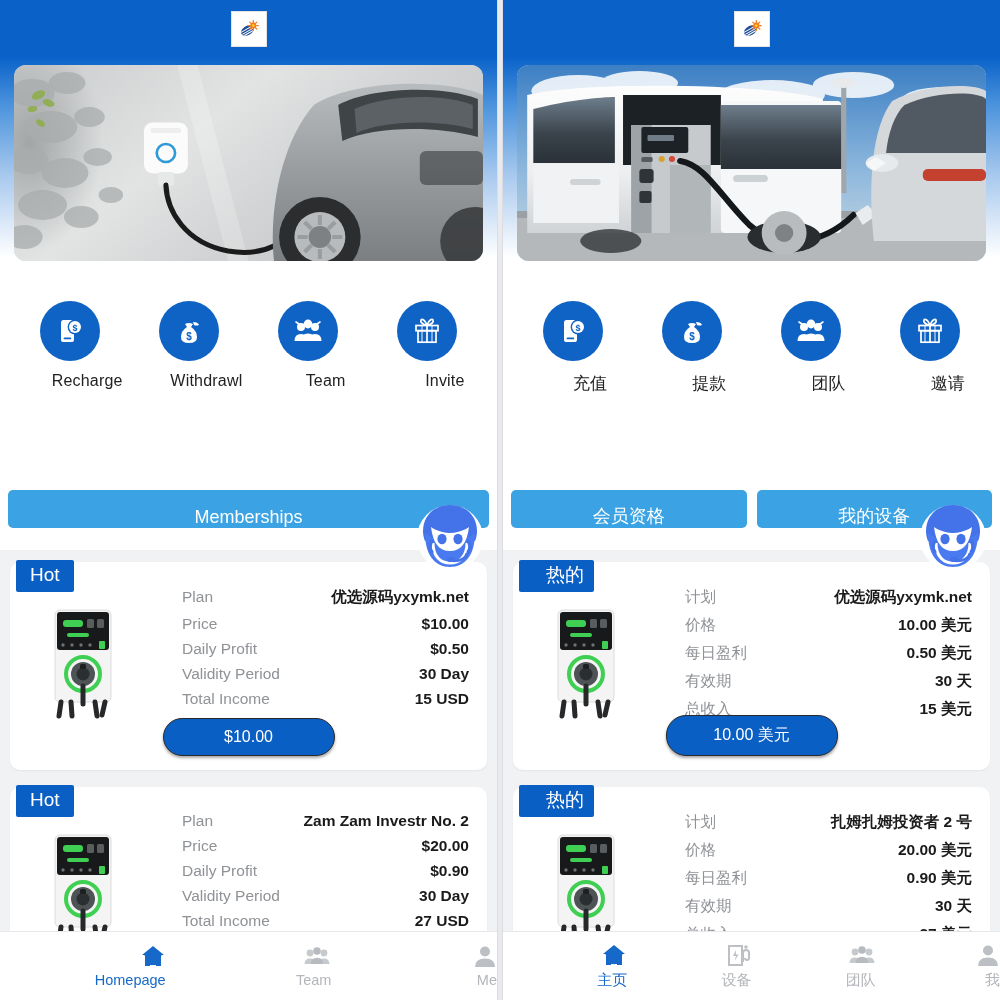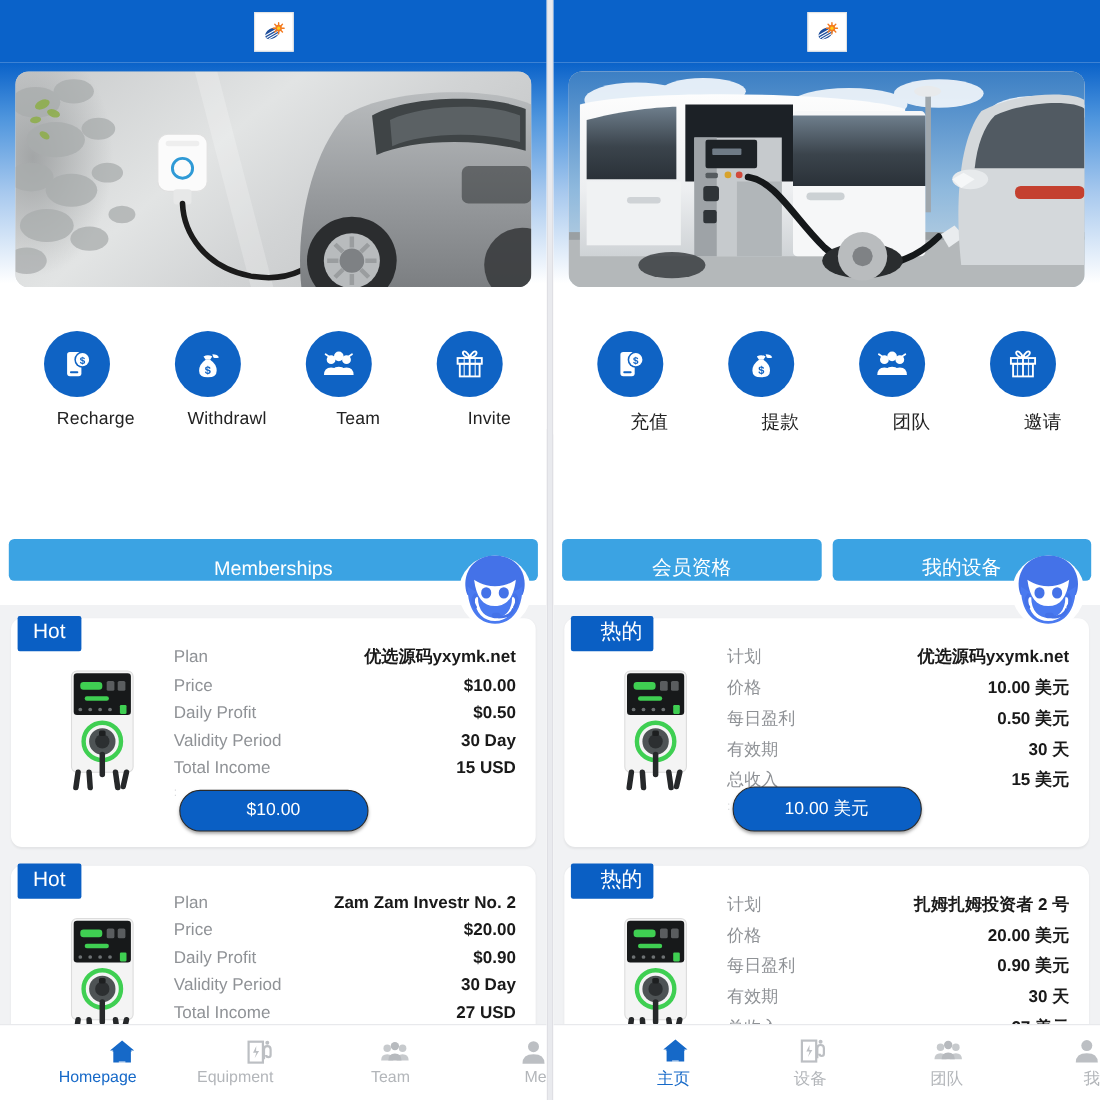--- a/index.html
+++ b/index.html
@@ -86,21 +86,21 @@
     margin-bottom:17px;height:208px;box-sizing:border-box;
     box-shadow:0 1px 2px rgba(0,0,0,.06);
   }
   .hot{
     position:absolute;left:6px;top:-2px;
     background:#0a5fc4;color:#fff;
     font-size:19px;padding:3px 14px 5px 14px;border-radius:2px;
     line-height:1.25;
   }
   .phone.right .hot{font-size:19px;padding:3px 10px 5px 27px;}
-  .card-body{display:flex;padding:18px 18px 0 18px;height:100%;box-sizing:border-box;}
+  .card-body{display:flex;padding:18px 18px 0 8px;height:100%;box-sizing:border-box;gap:34px;}
   .thumb{width:130px;flex:0 0 130px;display:flex;align-items:flex-start;justify-content:center;padding-top:22px;}
   .thumb svg{display:block;}
   .specs{flex:1;padding-top:7px;}
   .row{display:flex;justify-content:space-between;align-items:baseline;margin-bottom:7px;}
   .k{font-size:15.5px;color:#8f9296;}
   .v{font-size:15.5px;color:#1a1a1a;font-weight:bold;}
   .v.plan-url{color:#1a1a1a;font-weight:bold;}
   .dots{font-size:11px;color:#d9dadd;height:16px;letter-spacing:1px;}
   .buybar{position:absolute;left:0;right:0;bottom:14px;display:flex;justify-content:center;}
   .buy{
@@ -422,29 +422,20 @@
     <div class="bottomnav">
       <div class="nav-item active">
         <svg width="26" height="24" viewBox="0 0 26 24">
           <path d="M13 2 L24 11 L21 11 L21 22 L5 22 L5 11 L2 11 Z" fill="#1669c8"></path>
           <rect x="10" y="14" width="6" height="8" fill="#ffffff" opacity="0.95"></rect>
           <path d="M13 4.5 L22 12 L20 12 L20 21 L6 21 L6 12 L4 12 Z" fill="#1669c8"></path>
         </svg>
         <div class="nav-label">Homepage</div>
       </div>
       <div class="nav-item">
-        <svg width="26" height="24" viewBox="0 0 26 24">
-          <rect x="3" y="3" width="13" height="19" fill="none" stroke="#bcbfc3" stroke-width="2"></rect>
-          <path d="M10 7 L7 13 L10 13 L8.5 18 L12.5 11.5 L9.8 11.5 Z" fill="#bcbfc3"></path>
-          <path d="M17 19 L17 10 q0-3 3-3 t3 3 l0 5 q0 2 -2 2 t-2 -2" fill="none" stroke="#bcbfc3" stroke-width="2"></path>
-          <circle cx="20" cy="4" r="1.8" fill="#bcbfc3"></circle>
-        </svg>
-        <div class="nav-label">Equipment</div>
-      </div>
-      <div class="nav-item">
         <svg width="28" height="24" viewBox="0 0 28 24">
           <circle cx="7" cy="9" r="3.4" fill="#c7cacd"></circle>
             <path d="M1.5 20 q0-5.6 5.5-5.6 t5.5 5.6 z" fill="#c7cacd"></path>
           <circle cx="21" cy="9" r="3.4" fill="#c7cacd"></circle>
             <path d="M15.5 20 q0-5.6 5.5-5.6 t5.5 5.6 z" fill="#c7cacd"></path>
           <circle cx="14" cy="7" r="3.8" fill="#b7babe"></circle>
             <path d="M8 20 q0-6.2 6-6.2 t6 6.2 z" fill="#b7babe"></path>
         </svg>
         <div class="nav-label">Team</div>
       </div>

